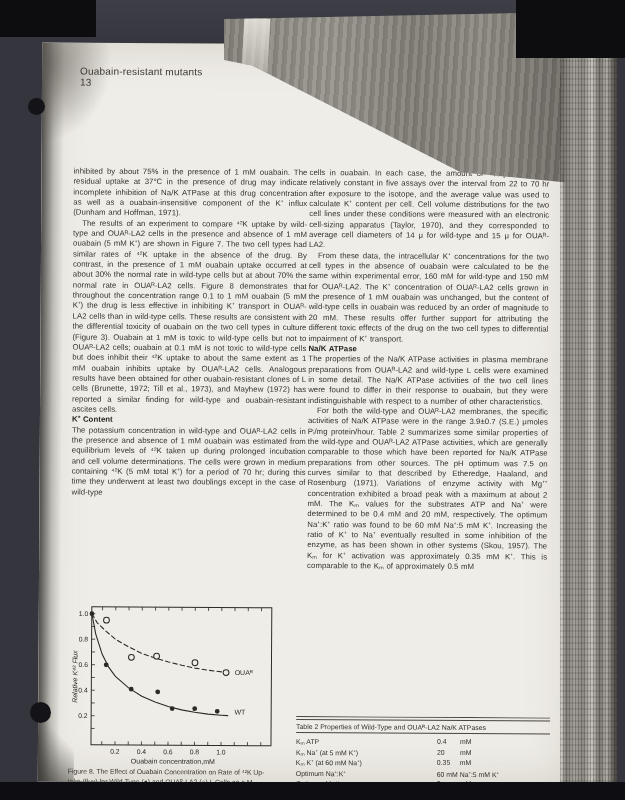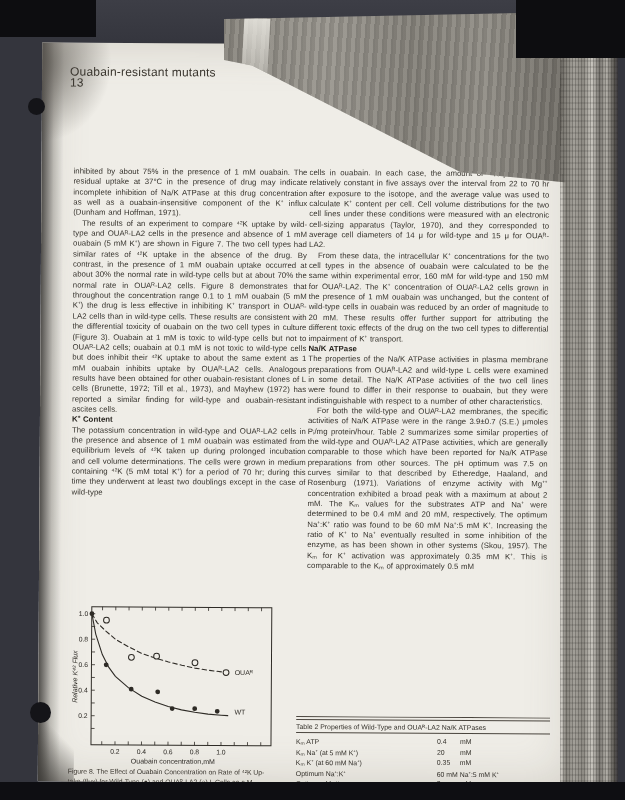--- a/index.html
+++ b/index.html
@@ -31,21 +31,21 @@
   .page{position:absolute;left:40px;top:44px;width:533px;height:739px;z-index:1;
      background:#efede7;overflow:hidden;transform:rotate(.35deg);
      box-shadow:inset 0 0 45px rgba(120,110,95,.25)}
   .page-left-edge{position:absolute;left:0;top:0;width:22px;height:100%;
      background:linear-gradient(90deg,#504e4b,rgba(110,108,104,.35) 55%,rgba(239,237,231,0))}
   .page-topleft{position:absolute;left:0;top:0;width:70px;height:100px;
      background:radial-gradient(ellipse at 0 20%, rgba(90,86,80,.75), rgba(90,86,80,0) 70%)}
   .page-bottomleft{position:absolute;left:0;bottom:0;width:36px;height:62px;
      background:linear-gradient(45deg, rgba(60,58,54,.85), rgba(60,58,54,0) 70%)}
   
-  .runhead{position:absolute;left:28px;top:24px;font-size:12px;line-height:10.5px;
+  .runhead{position:absolute;left:38px;top:24px;font-size:10px;line-height:10.5px;
      color:#3a362f;letter-spacing:.2px}
   .col{position:absolute;font-size:7.8px;line-height:10.35px;color:#35322c;
      text-align:justify;letter-spacing:.05px;word-spacing:.4px}
   .col p{margin:0}
   .col .indent{text-indent:9px}
   .col .hd{font-weight:bold;color:#26231e;margin:0}
   .col-left{left:32px;top:124px;width:234px;height:434px;overflow:hidden}
   .col-right{left:268px;top:124px;width:240px;height:547px;overflow:hidden}
   
   .figure8{position:absolute;left:28px;top:554px;width:246px;height:229px}

